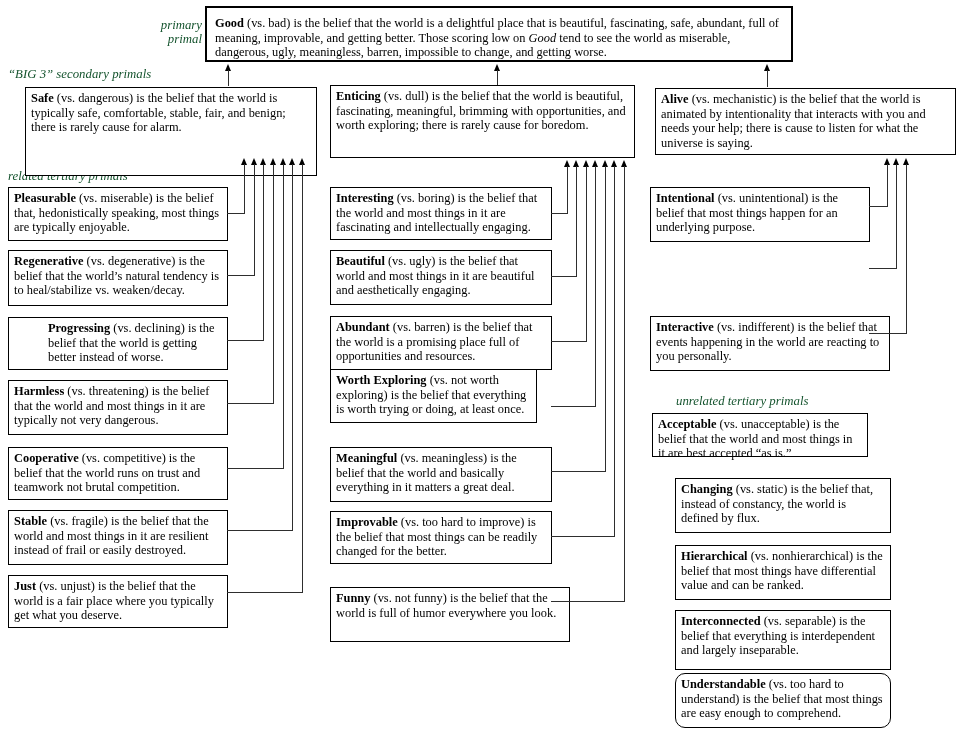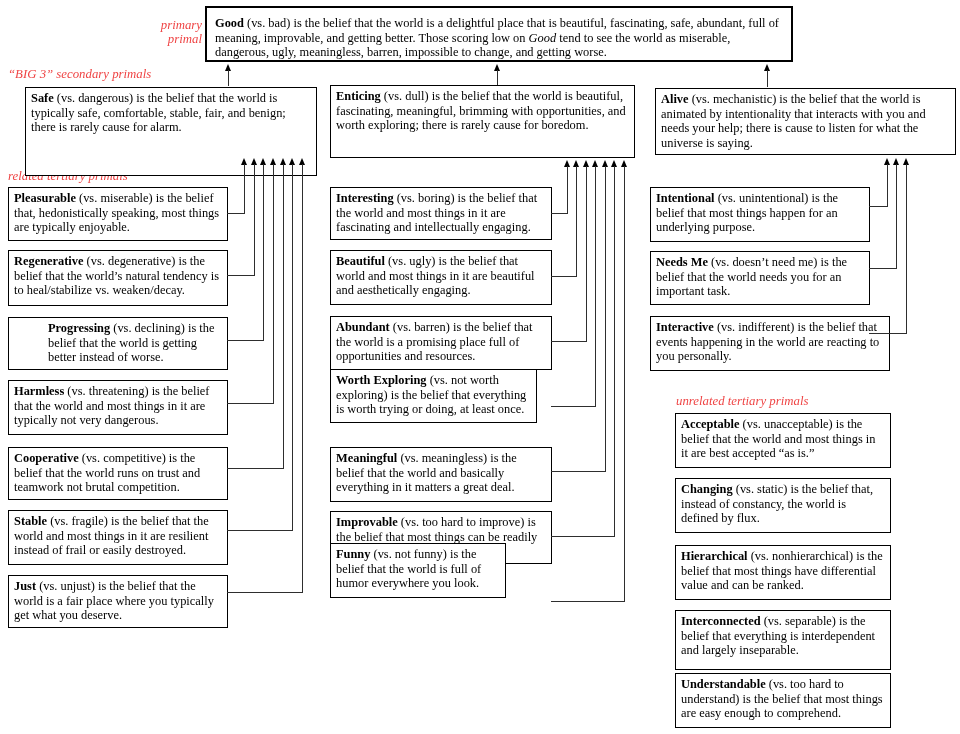--- a/index.html
+++ b/index.html
@@ -5,21 +5,21 @@
 <style>
   html,body { margin:0; padding:0; background:#ffffff; }
   body { font-family:"Liberation Serif", serif; }
   #canvas { position:relative; width:960px; height:734px; background:#ffffff; overflow:hidden; }
   .box { position:absolute; border:1px solid #000; background:#fff; padding:3px 5px 2px 5px;
          box-sizing:border-box; font-size:12.4px; line-height:1.17; color:#000; }
   .primary-box { border-width:2px; padding:8px 8px; }
   .seg-b { font-weight:bold; }
   .seg-i { font-style:italic; }
   .seg-n { }
-  .lbl { position:absolute; font-style:italic; font-size:12.8px; color:#ef4444; line-height:1.12; }
+  .lbl { position:absolute; font-style:italic; font-size:12.8px; color:#14532d; line-height:1.12; }
   .lbl-right { text-align:right; white-space:pre-line; }
   .vline { position:absolute; width:1px; background:#2e2e2e; }
   .hline { position:absolute; height:1px; background:#2e2e2e; }
   .arrow-up { position:absolute; width:0; height:0;
               border-left:3.5px solid transparent; border-right:3.5px solid transparent;
               border-bottom:7px solid #000; }
 </style>
 </head>
 <body>
 
@@ -39,29 +39,28 @@
     <div class="box" style="left: 8px; top: 380px; width: 220px; height: 55px;"><span class="seg-b">Harmless</span><span class="seg-n"> (vs. threatening) is the belief that the world and most things in it are typically not very dangerous.</span></div>
     <div class="box" style="left: 8px; top: 447px; width: 220px; height: 53px;"><span class="seg-b">Cooperative</span><span class="seg-n"> (vs. competitive) is the belief that the world runs on trust and teamwork not brutal competition.</span></div>
     <div class="box" style="left: 8px; top: 510px; width: 220px; height: 55px;"><span class="seg-b">Stable</span><span class="seg-n"> (vs. fragile) is the belief that the world and most things in it are resilient instead of frail or easily destroyed.</span></div>
     <div class="box" style="left: 8px; top: 575px; width: 220px; height: 53px;"><span class="seg-b">Just</span><span class="seg-n"> (vs. unjust) is the belief that the world is a fair place where you typically get what you deserve.</span></div>
     <div class="box" style="left: 330px; top: 187px; width: 222px; height: 53px;"><span class="seg-b">Interesting</span><span class="seg-n"> (vs. boring) is the belief that the world and most things in it are fascinating and intellectually engaging.</span></div>
     <div class="box" style="left: 330px; top: 250px; width: 222px; height: 55px;"><span class="seg-b">Beautiful</span><span class="seg-n"> (vs. ugly) is the belief that world and most things in it are beautiful and aesthetically engaging.</span></div>
     <div class="box" style="left: 330px; top: 316px; width: 222px; height: 54px;"><span class="seg-b">Abundant</span><span class="seg-n"> (vs. barren) is the belief that the world is a promising place full of opportunities and resources.</span></div>
     <div class="box" style="left: 330px; top: 369px; width: 207px; height: 54px;"><span class="seg-b">Worth Exploring</span><span class="seg-n"> (vs. not worth exploring) is the belief that everything is worth trying or doing, at least once.</span></div>
     <div class="box" style="left: 330px; top: 447px; width: 222px; height: 55px;"><span class="seg-b">Meaningful</span><span class="seg-n"> (vs. meaningless) is the belief that the world and basically everything in it matters a great deal.</span></div>
     <div class="box" style="left: 330px; top: 511px; width: 222px; height: 53px;"><span class="seg-b">Improvable</span><span class="seg-n"> (vs. too hard to improve) is the belief that most things can be readily changed for the better.</span></div>
-    <div class="box" style="left: 330px; top: 543px; width: 176px; height: 55px;"><span class="seg-b">Funny</span><span class="seg-n"> (vs. not funny) is the belief that the world is full of humor everywhere you look.</span></div>
+    <div class="box" style="left: 330px; top: 587px; width: 240px; height: 55px;"><span class="seg-b">Funny</span><span class="seg-n"> (vs. not funny) is the belief that the world is full of humor everywhere you look.</span></div>
     <div class="box" style="left: 650px; top: 187px; width: 220px; height: 55px;"><span class="seg-b">Intentional</span><span class="seg-n"> (vs. unintentional) is the belief that most things happen for an underlying purpose.</span></div>
-    <div class="box" style="left: 650px; top: 251px; width: 220px; height: 54px;"><span class="seg-b">Needs Me</span><span class="seg-n"> (vs. doesn’t need me) is the belief that the world needs you for an important task.</span></div>
     <div class="box" style="left: 650px; top: 316px; width: 240px; height: 55px;"><span class="seg-b">Interactive</span><span class="seg-n"> (vs. indifferent) is the belief that events happening in the world are reacting to you personally.</span></div>
-    <div class="box" style="left: 675px; top: 413px; width: 216px; height: 55px;"><span class="seg-b">Acceptable</span><span class="seg-n"> (vs. unacceptable) is the belief that the world and most things in it are best accepted “as is.”</span></div>
+    <div class="box" style="left: 652px; top: 413px; width: 216px; height: 44px;"><span class="seg-b">Acceptable</span><span class="seg-n"> (vs. unacceptable) is the belief that the world and most things in it are best accepted “as is.”</span></div>
     <div class="box" style="left: 675px; top: 478px; width: 216px; height: 55px;"><span class="seg-b">Changing</span><span class="seg-n"> (vs. static) is the belief that, instead of constancy, the world is defined by flux.</span></div>
     <div class="box" style="left: 675px; top: 545px; width: 216px; height: 55px;"><span class="seg-b">Hierarchical</span><span class="seg-n"> (vs. nonhierarchical) is the belief that most things have differential value and can be ranked.</span></div>
     <div class="box" style="left: 675px; top: 610px; width: 216px; height: 60px;"><span class="seg-b">Interconnected</span><span class="seg-n"> (vs. separable) is the belief that everything is interdependent and largely inseparable.</span></div>
-    <div class="box" style="left: 675px; top: 673px; width: 216px; height: 55px;"><span class="seg-b">Understandable</span><span class="seg-n"> (vs. too hard to understand) is the belief that most things are easy enough to comprehend.</span></div>
+    <div class="box" style="left: 675px; top: 673px; width: 216px; height: 55px; border-radius: 10px;"><span class="seg-b">Understandable</span><span class="seg-n"> (vs. too hard to understand) is the belief that most things are easy enough to comprehend.</span></div>
     <div class="arrow-up" style="left: 240.5px; top: 158px;"></div>
     <div class="vline" style="left: 244px; top: 164px; height: 50px;"></div>
     <div class="hline" style="left: 227px; top: 213px; width: 18px;"></div>
     <div class="arrow-up" style="left: 250.5px; top: 158px;"></div>
     <div class="vline" style="left: 254px; top: 164px; height: 112px;"></div>
     <div class="hline" style="left: 227px; top: 275px; width: 28px;"></div>
     <div class="arrow-up" style="left: 259.5px; top: 158px;"></div>
     <div class="vline" style="left: 263px; top: 164px; height: 177px;"></div>
     <div class="hline" style="left: 227px; top: 340px; width: 37px;"></div>
     <div class="arrow-up" style="left: 269.5px; top: 158px;"></div>

